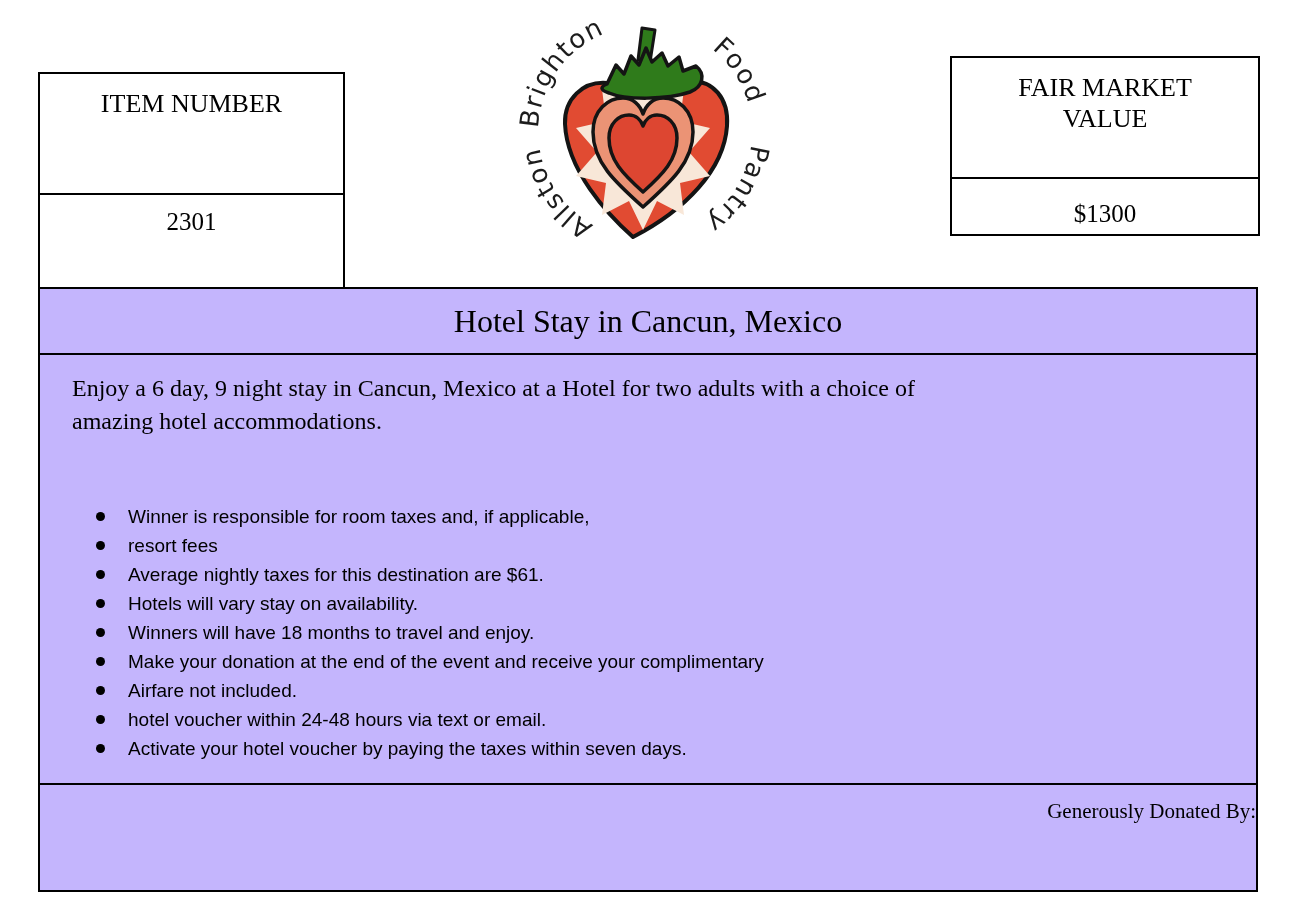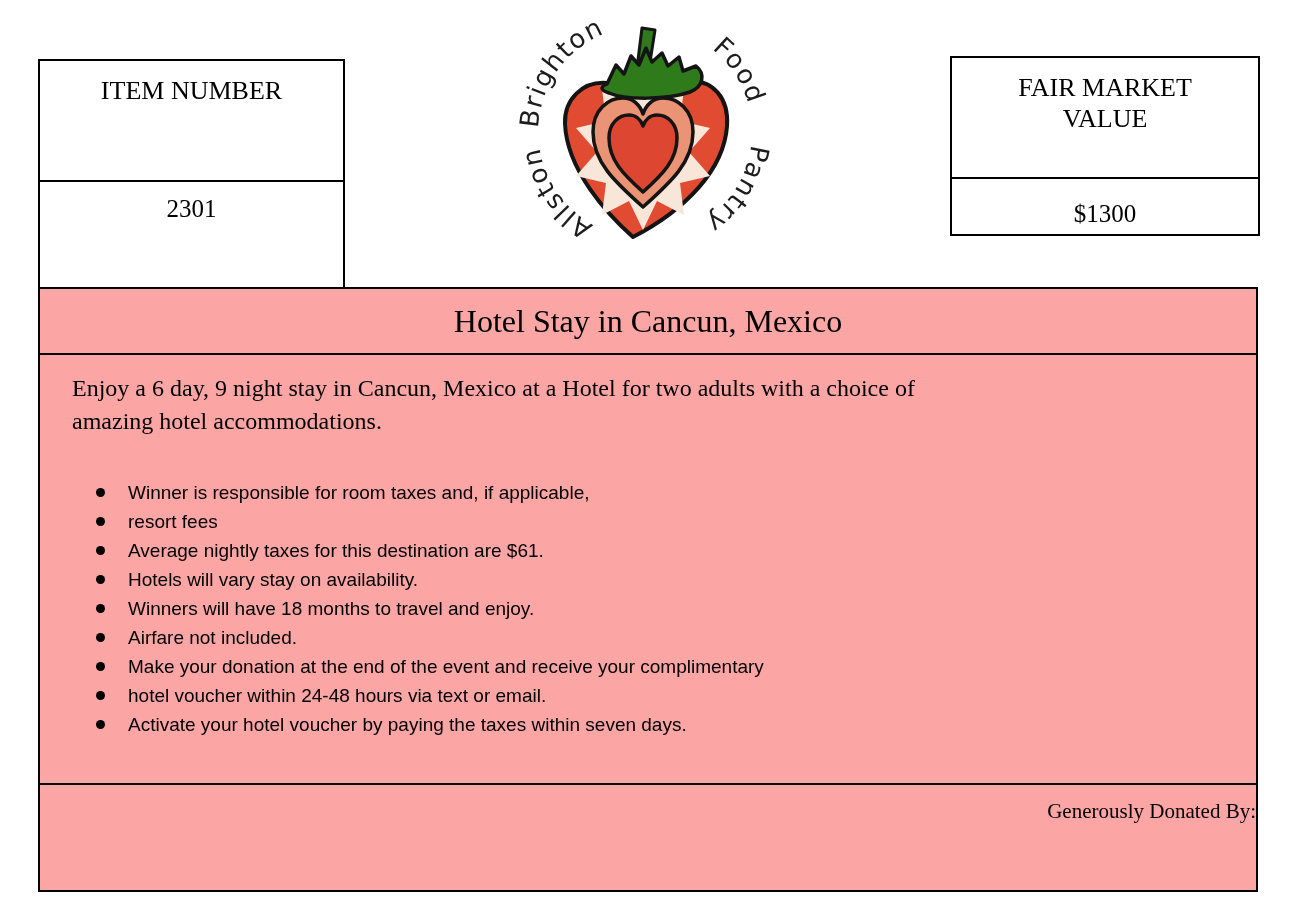--- a/index.html
+++ b/index.html
@@ -4,51 +4,51 @@
 <style>
   html,body { margin:0; padding:0; background:#ffffff; }
   .page {
     position:relative; width:1296px; height:918px; background:#ffffff;
     font-family:"Liberation Serif", serif; color:#000; overflow:hidden;
   }
   .page * { box-sizing:border-box; }
 
   
   .topbox { position:absolute; border:2px solid #000; background:#fff; }
-  #item-number-box { left:38px; top:59px; width:307px; height:231px; }
+  #item-number-box { left:38px; top:72px; width:307px; height:231px; }
   #fmv-box        { left:950px; top:56px; width:310px; height:180px; }
   .topbox-label-cell {
     height:121px; border-bottom:2px solid #000;
     display:flex; justify-content:center; align-items:flex-start;
     padding-top:14px; font-size:26px; line-height:31px; text-align:center;
   }
   .topbox-label-cell .wraplabel { max-width:225px; }
   .topbox-value-cell {
     height:53px; display:flex; align-items:center; justify-content:center;
     font-size:25px;
   }
   #fmv-box .topbox-value-cell { height:69px; }
 
   
   #logo { position:absolute; left:495px; top:2px; }
 
   
   #item-card {
     position:absolute; left:38px; top:287px; width:1220px; height:605px;
-    border:2px solid #000; background:#fca5a5;
+    border:2px solid #000; background:#c4b5fd;
   }
   .card-title {
     height:66px; border-bottom:2px solid #000;
     display:flex; align-items:center; justify-content:center;
     font-size:32px;
   }
   .card-body { height:428px; padding:17px 30px 0 32px; }
   .desc { font-size:24px; line-height:33px; }
   ul.bullets {
-    list-style:none; margin:40px 0 0 23px; padding:0;
+    list-style:none; margin:64px 0 0 23px; padding:0;
     font-family:"Liberation Sans", sans-serif; font-size:19px; line-height:29px;
   }
   ul.bullets li { position:relative; padding-left:33px; }
   ul.bullets li::before {
     content:""; position:absolute; left:1px; top:10px;
     width:9px; height:9px; border-radius:50%; background:#000;
   }
   .card-footer { height:91px; border-top:2px solid #000; text-align:right; }
   .donated-label { margin-top:13px; font-size:21px; line-height:27px; }
   .donor-name { font-size:34px; line-height:41px; }
@@ -120,22 +120,22 @@
       <div class="desc">
         <div>Enjoy a 6 day, 9 night stay in Cancun, Mexico at a Hotel for two adults with a choice of</div>
         <div>amazing hotel accommodations.</div>
       </div>
       <ul class="bullets">
         <li>Winner is responsible for room taxes and, if applicable,</li>
         <li>resort fees</li>
         <li>Average nightly taxes for this destination are $61.</li>
         <li>Hotels will vary stay on availability.</li>
         <li>Winners will have 18 months to travel and enjoy.</li>
+        <li>Make your donation at the end of the event and receive your complimentary</li>
         <li>Airfare not included.</li>
-        <li>Make your donation at the end of the event and receive your complimentary</li>
         <li>hotel voucher within 24-48 hours via text or email.</li>
         <li>Activate your hotel voucher by paying the taxes within seven days.</li>
       </ul>
     </div>
 
     <div class="card-footer">
       <div class="donated-label">Generously Donated By:</div>
     </div>
   </div>
 

